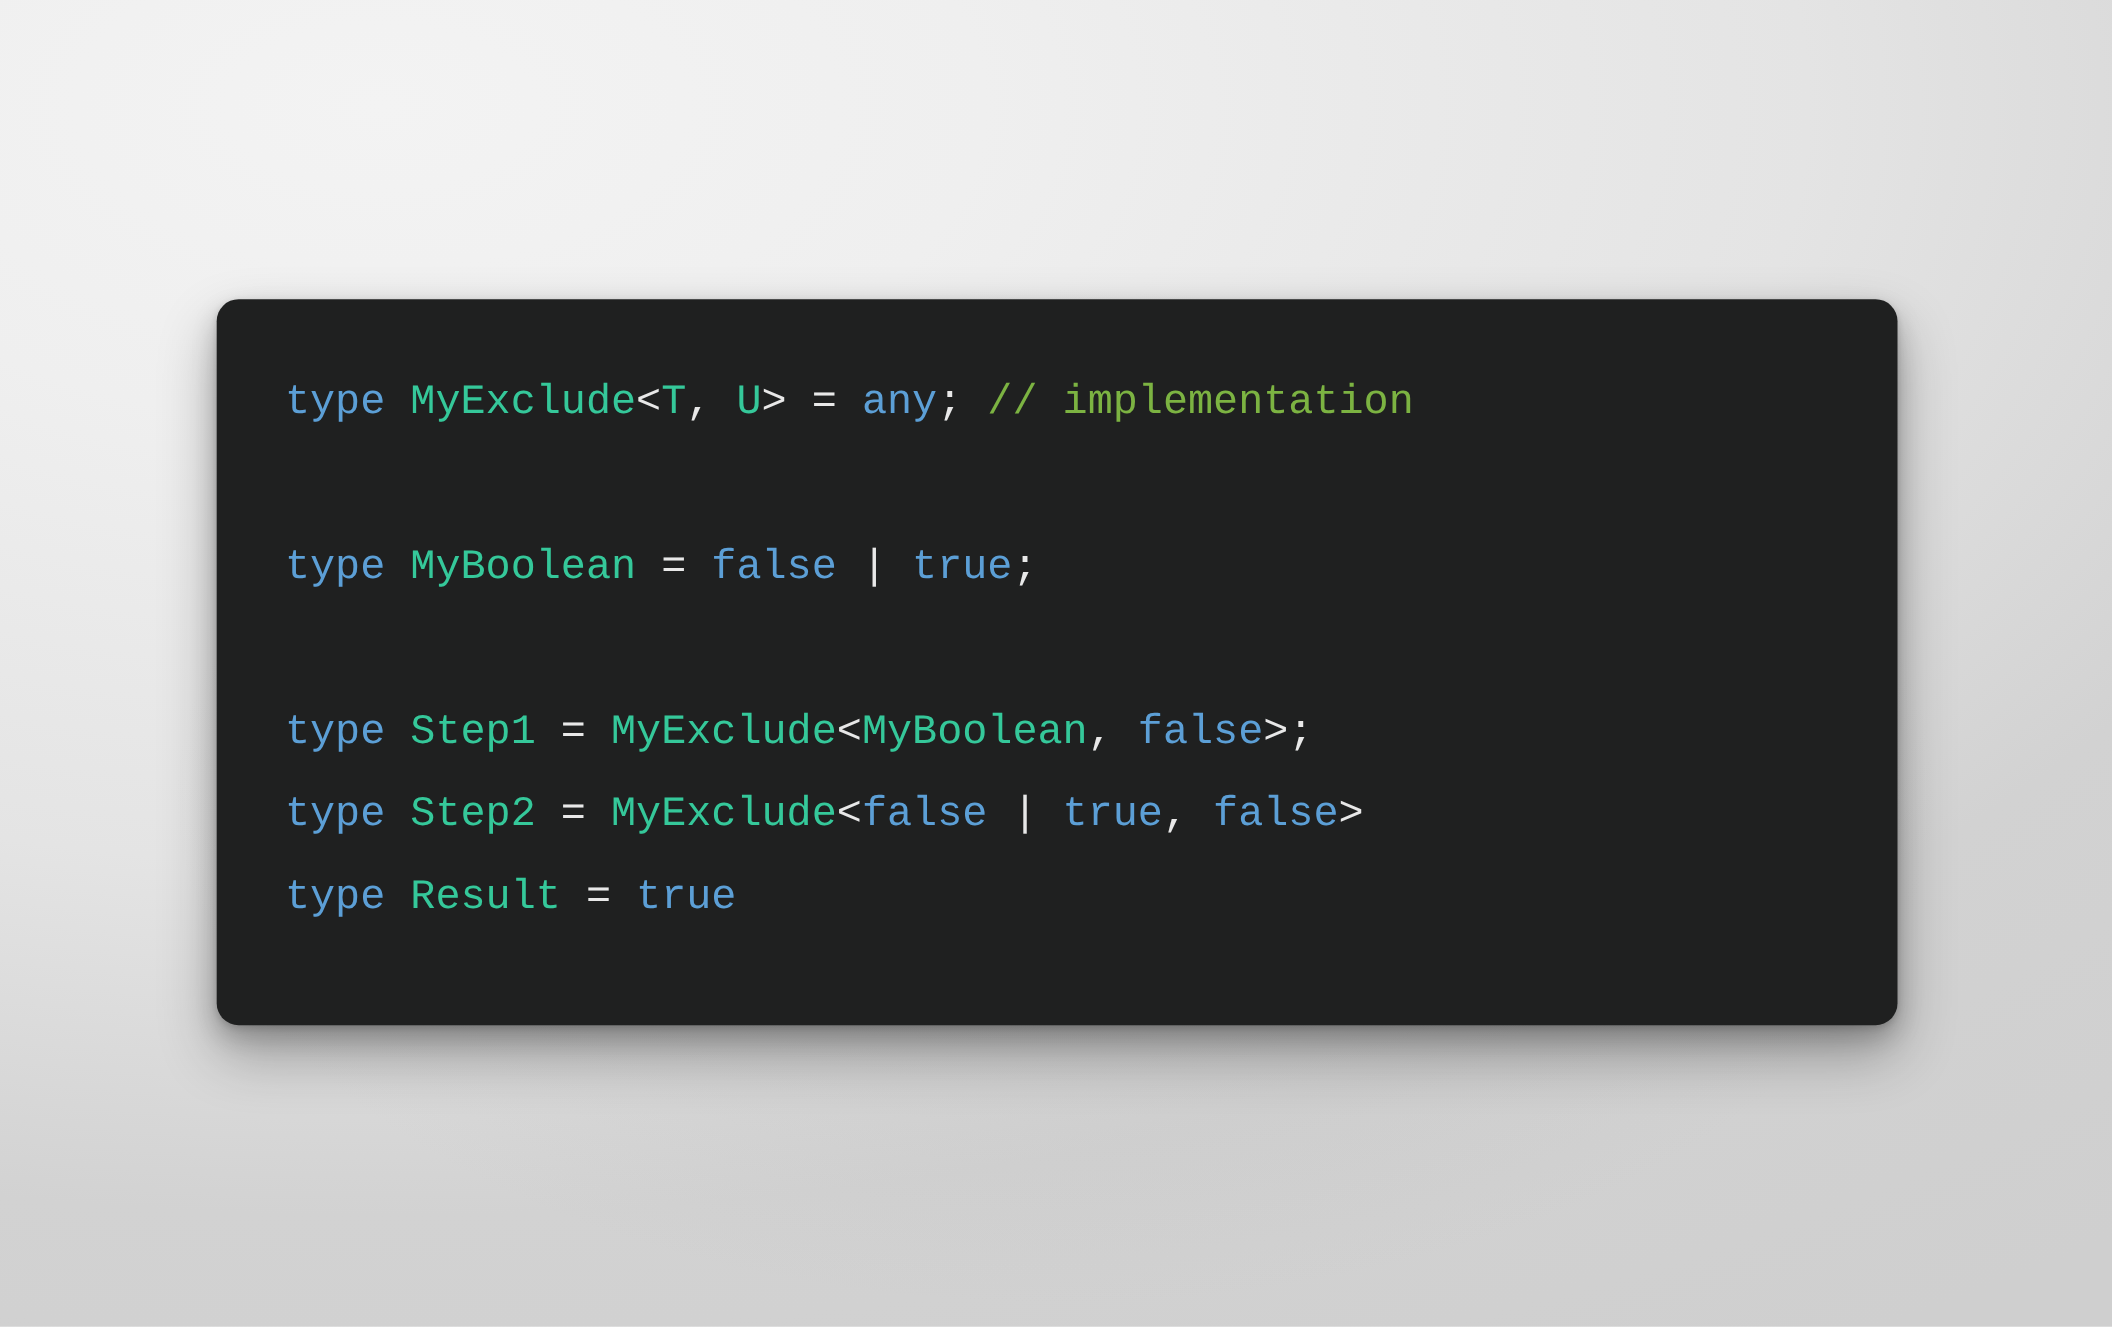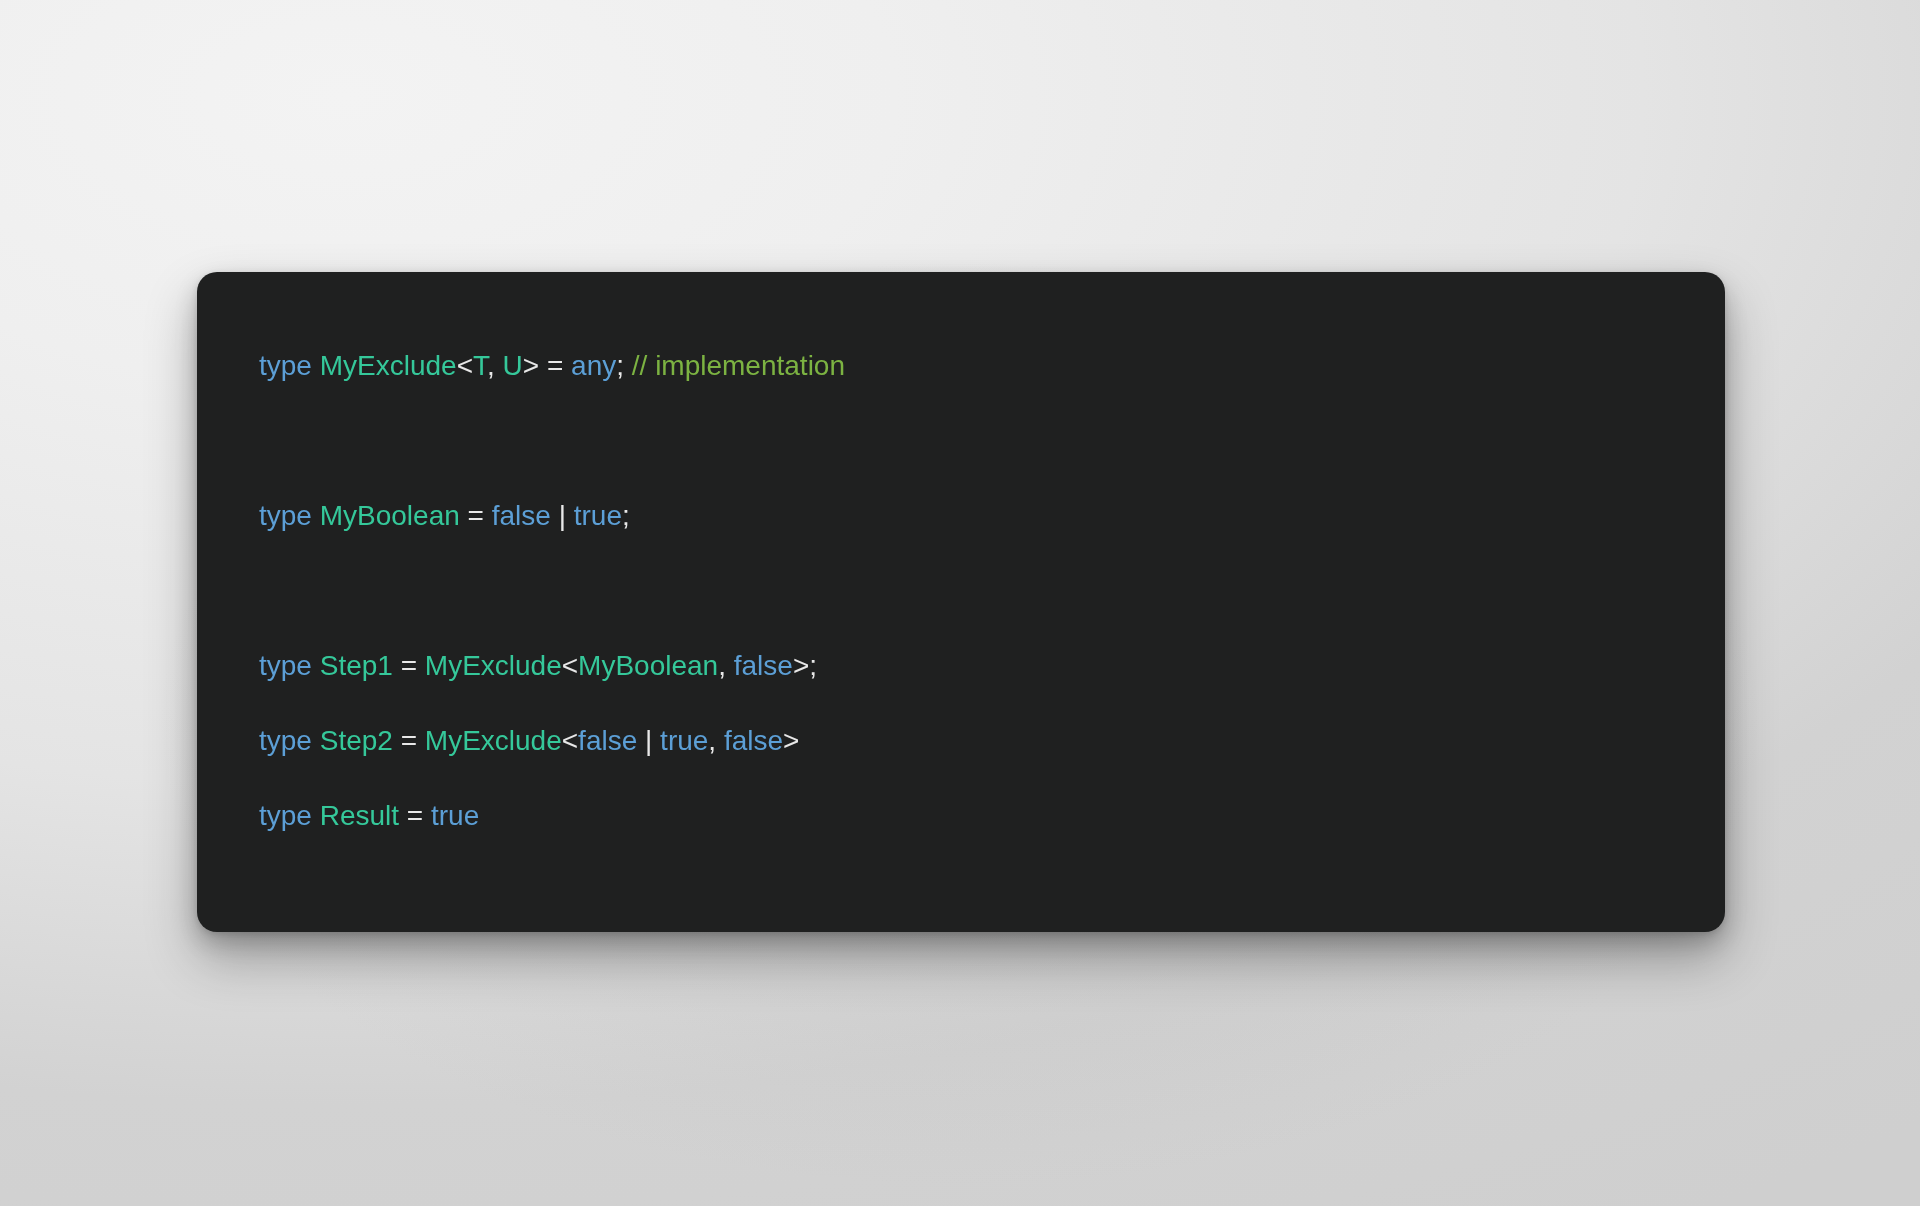--- a/index.html
+++ b/index.html
@@ -45,22 +45,22 @@
       0 26px 52px rgba(0,0,0,0.30),
       0 10px 22px rgba(0,0,0,0.18),
       0 2px 6px rgba(0,0,0,0.12);
     box-sizing: border-box;
     padding: 56px 62px;
     z-index: 2;
   }
 
   .code-block {
     margin: 0;
-    font-family: Liberation Sans, sans-serif;
-    font-size: 28px;
+    font-family: Liberation Mono, monospace;
+    font-size: 38px;
     line-height: 75px;
     letter-spacing: 0px;
     white-space: pre;
     color: #e8e8e8;
   }
 
   .code-line {
     height: 75px;
     white-space: pre;
   }

